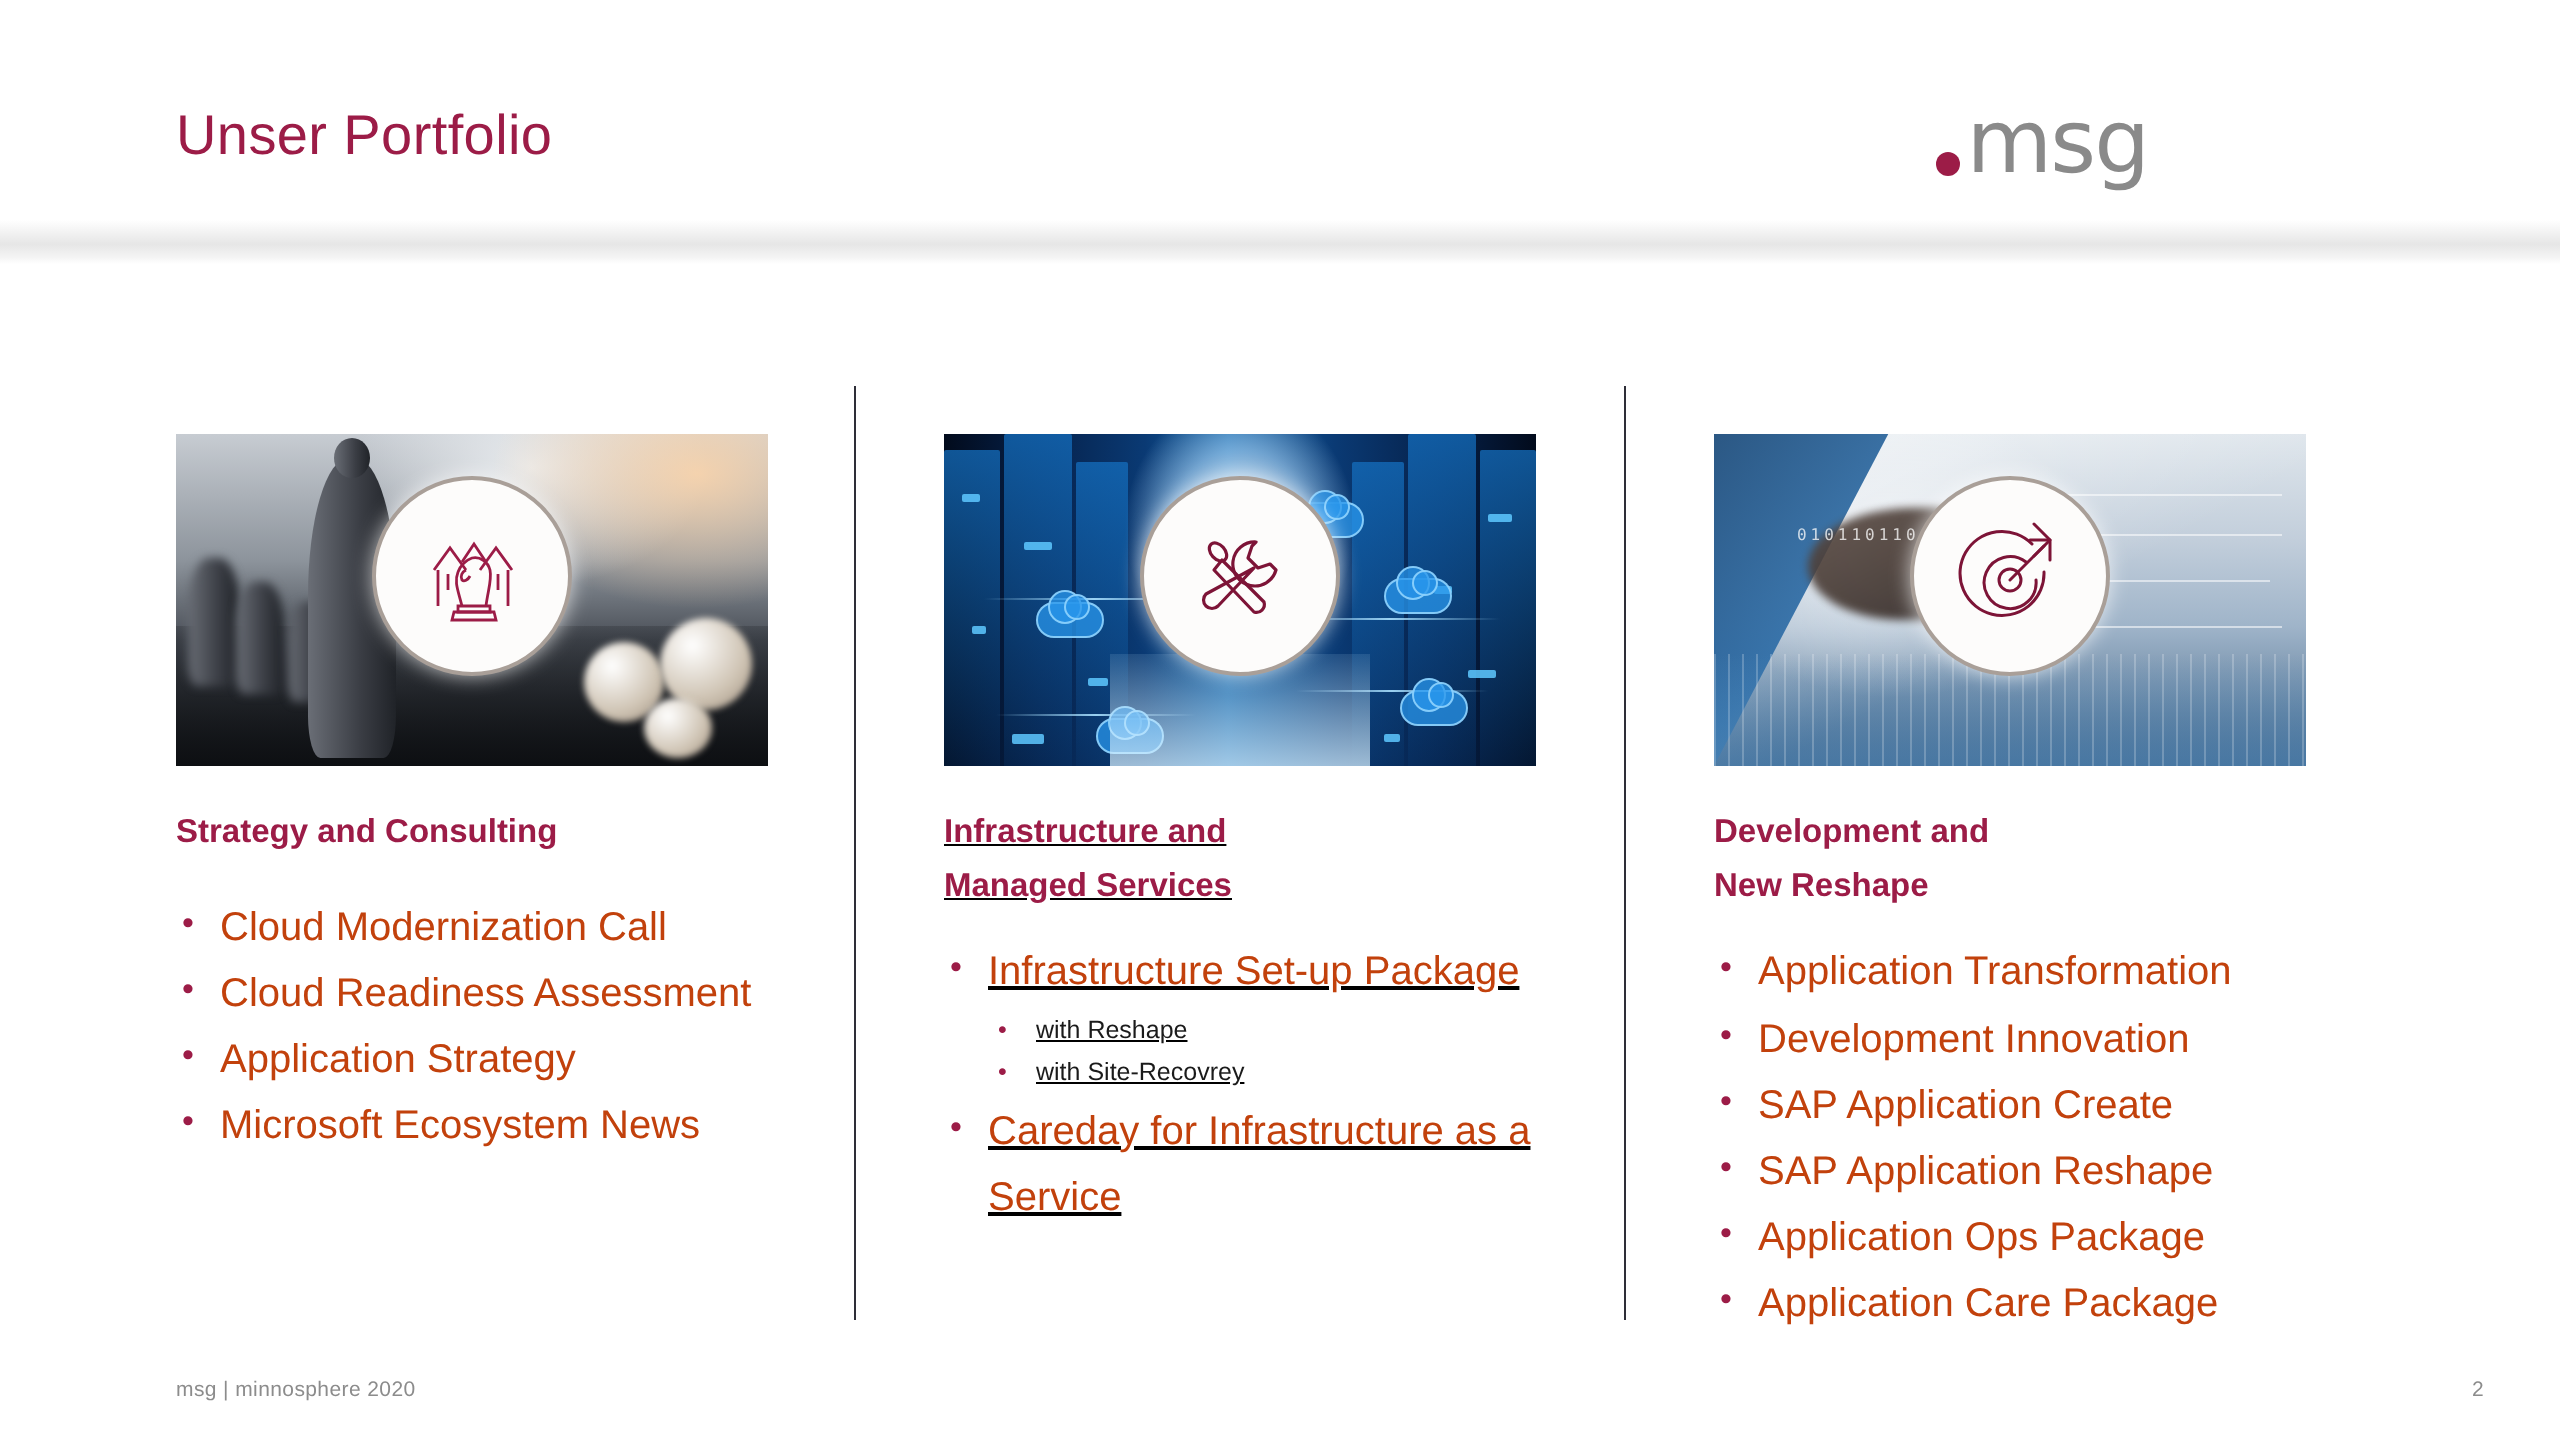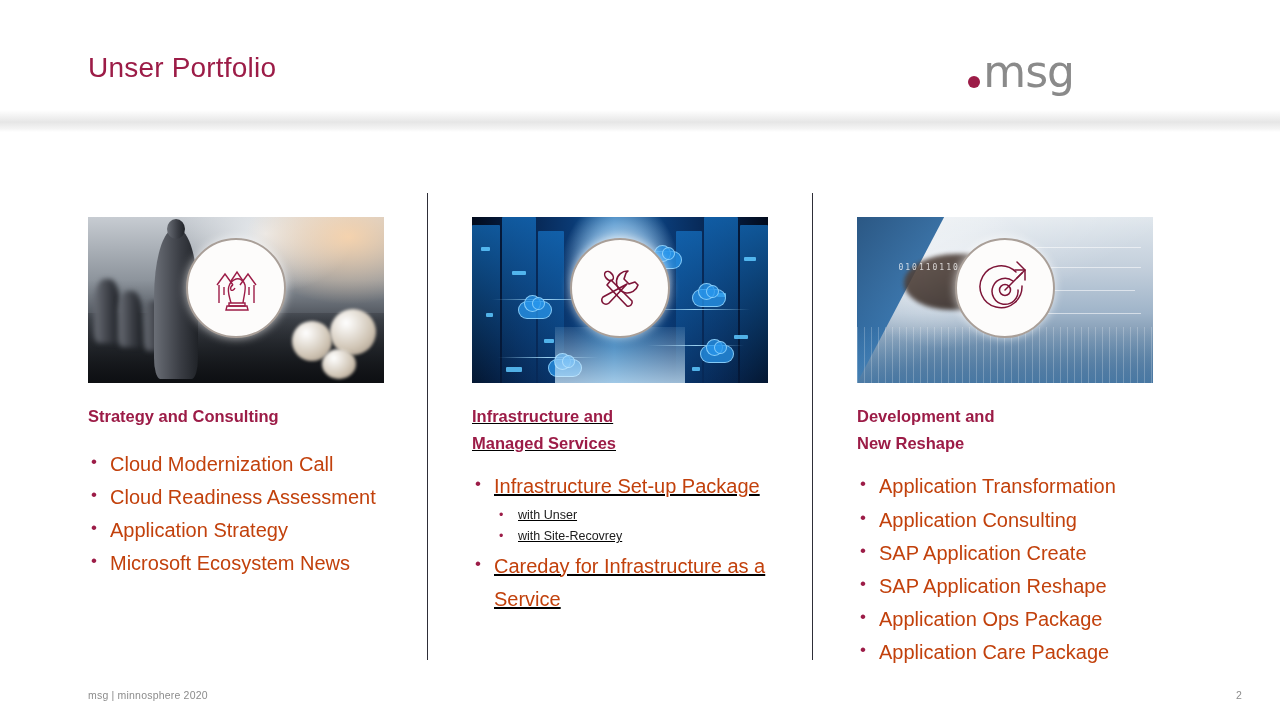--- a/index.html
+++ b/index.html
@@ -283,21 +283,21 @@
           </svg>
         </div>
       </div>
       <div class="col-heading">
         <div>Infrastructure and</div>
         <div>Managed Services</div>
       </div>
       <ul class="bullets tight">
         <li>Infrastructure Set-up Package</li>
         <ul class="sub-bullets">
-          <li>with Unser</li>
+          <li>with Reshape</li>
           <li>with Site-Recovrey</li>
         </ul>
         <li>Careday for Infrastructure as a Service</li>
       </ul>
     </div>
 
     <div class="col col-3">
       <div class="card-img">
         <div class="photo photo-dev">
           <div class="dev-wedge"></div>
@@ -319,21 +319,21 @@
             <path d="M41 19 L49 11 L41 3"></path>
           </svg>
         </div>
       </div>
       <div class="col-heading">
         <div>Development and</div>
         <div>New Reshape</div>
       </div>
       <ul class="bullets tight">
         <li>Application Transformation</li>
-        <li>Application Consulting</li>
+        <li>Development Innovation</li>
         <li>SAP Application Create</li>
         <li>SAP Application Reshape</li>
         <li>Application Ops Package</li>
         <li>Application Care Package</li>
       </ul>
     </div>
 
   </div>
 
   <div class="footer-left">msg | minnosphere 2020</div>

